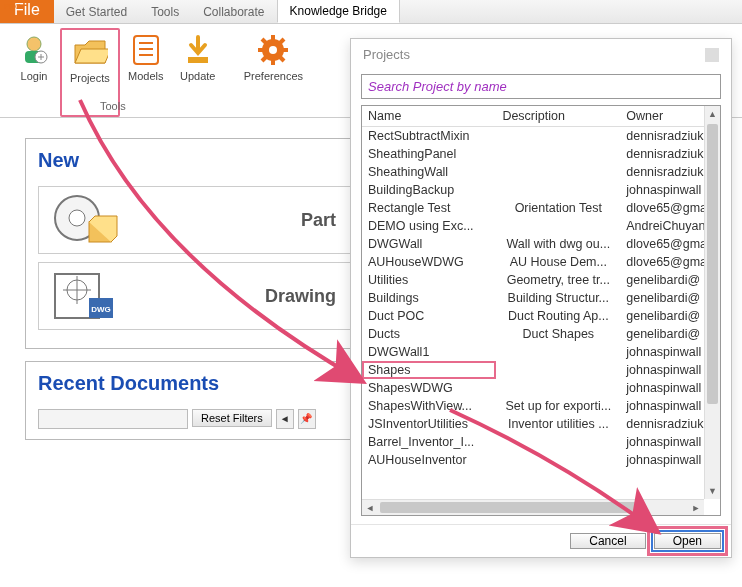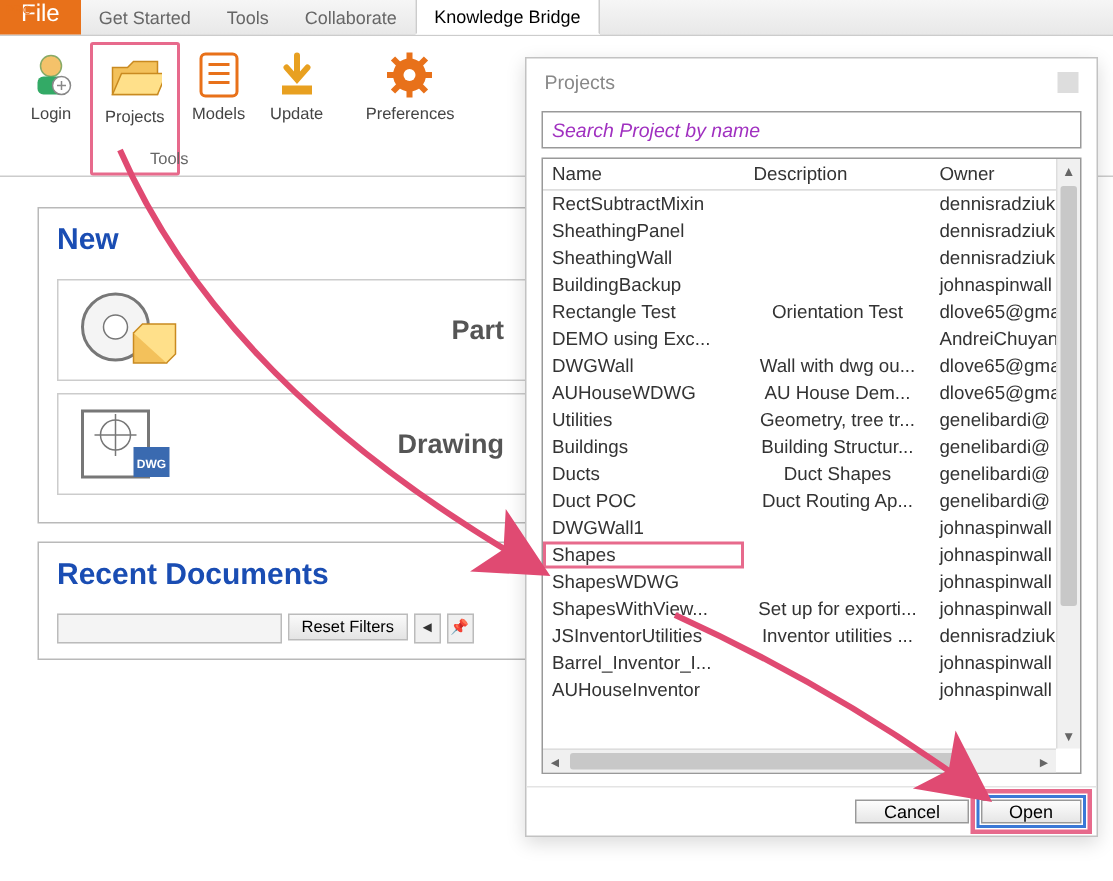--- a/index.html
+++ b/index.html
@@ -233,27 +233,27 @@
               <td class="col-name">Utilities</td>
               <td class="col-desc">Geometry, tree tr...</td>
               <td class="col-owner">genelibardi@</td>
             </tr>
             <tr>
               <td class="col-name">Buildings</td>
               <td class="col-desc">Building Structur...</td>
               <td class="col-owner">genelibardi@</td>
             </tr>
             <tr>
+              <td class="col-name">Duct POC</td>
+              <td class="col-desc">Duct Routing Ap...</td>
+              <td class="col-owner">genelibardi@</td>
+            </tr>
+            <tr>
               <td class="col-name">Ducts</td>
               <td class="col-desc">Duct Shapes</td>
-              <td class="col-owner">genelibardi@</td>
-            </tr>
-            <tr>
-              <td class="col-name">Duct POC</td>
-              <td class="col-desc">Duct Routing Ap...</td>
               <td class="col-owner">genelibardi@</td>
             </tr>
             <tr>
               <td class="col-name">DWGWall1</td>
               <td class="col-desc"></td>
               <td class="col-owner">johnaspinwall</td>
             </tr>
             <tr class="row-highlight">
               <td class="col-name">Shapes</td>
               <td class="col-desc"></td>

